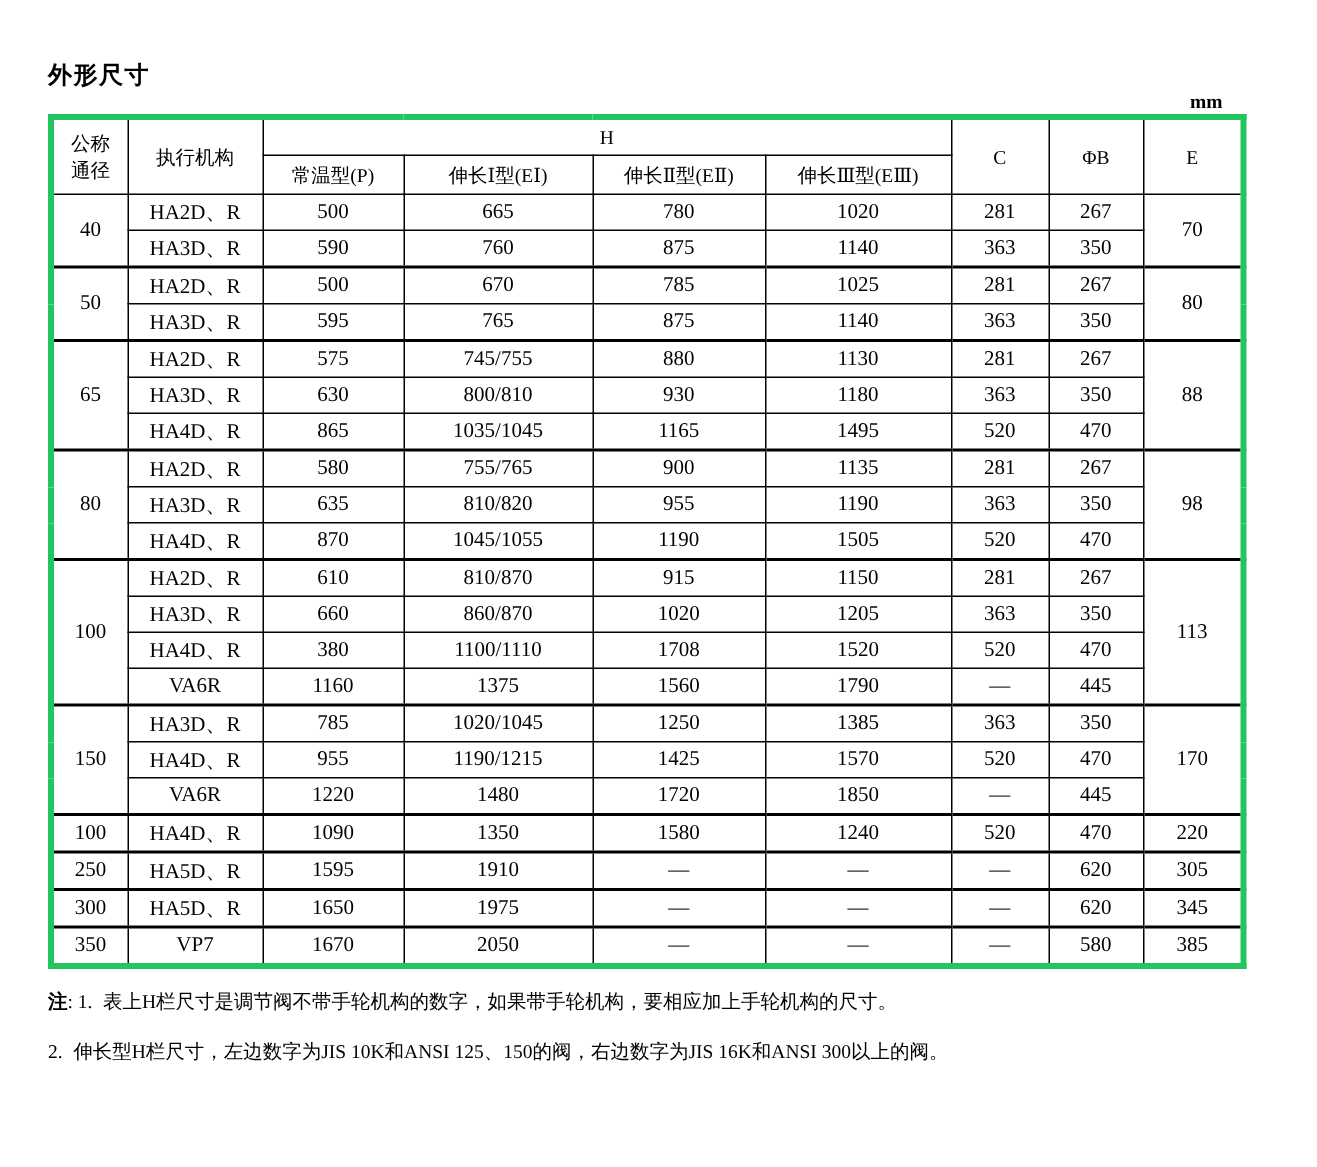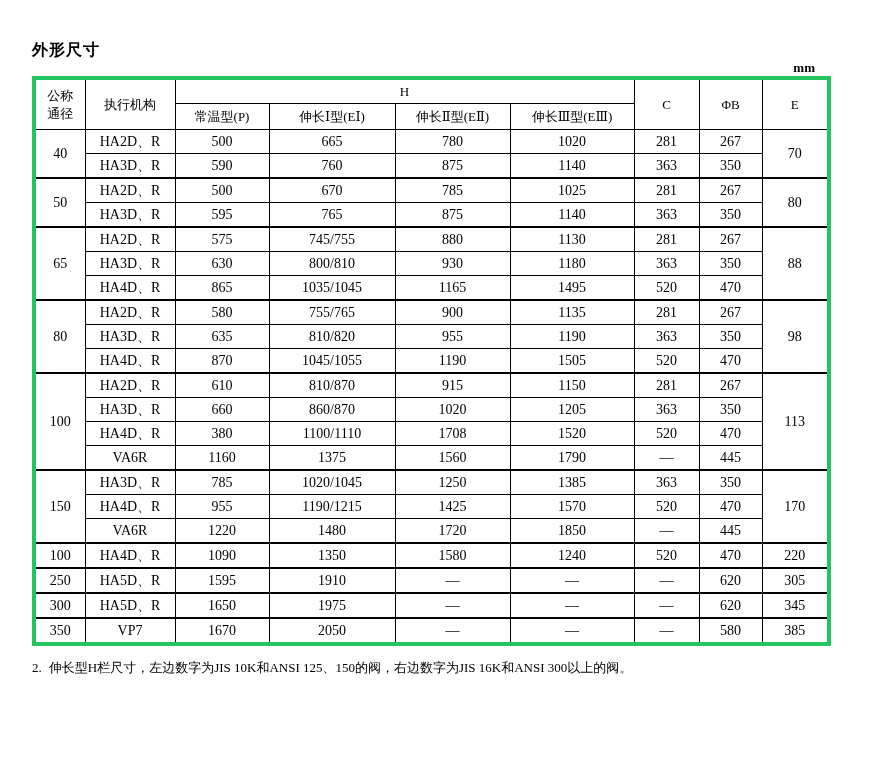--- a/index.html
+++ b/index.html
@@ -326,18 +326,22 @@
           <td>—</td>
           <td>—</td>
           <td>—</td>
           <td>580</td>
           <td>385</td>
         </tr>
       </tbody>
   </table>
 
   <div class="notes">
+    <div class="note">
+      <span class="note-label">注</span><span>:</span>
+      <span class="note-num">1.</span><span>表上H栏尺寸是调节阀不带手轮机构的数字，如果带手轮机构，要相应加上手轮机构的尺寸。</span>
+    </div>
     <div class="note second">
       <span class="note-num">2.</span><span>伸长型H栏尺寸，左边数字为JIS 10K和ANSI 125、150的阀，右边数字为JIS 16K和ANSI 300以上的阀。</span>
     </div>
   </div>
 
 </div>
 
 </body></html>

